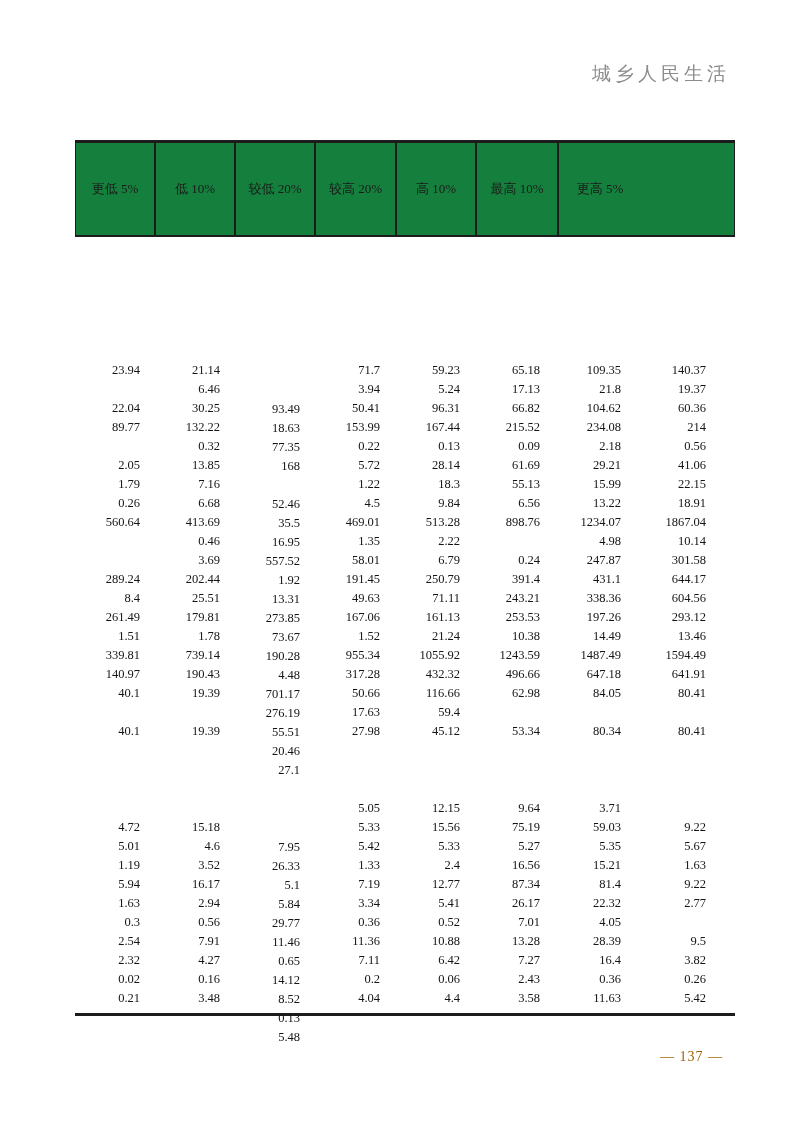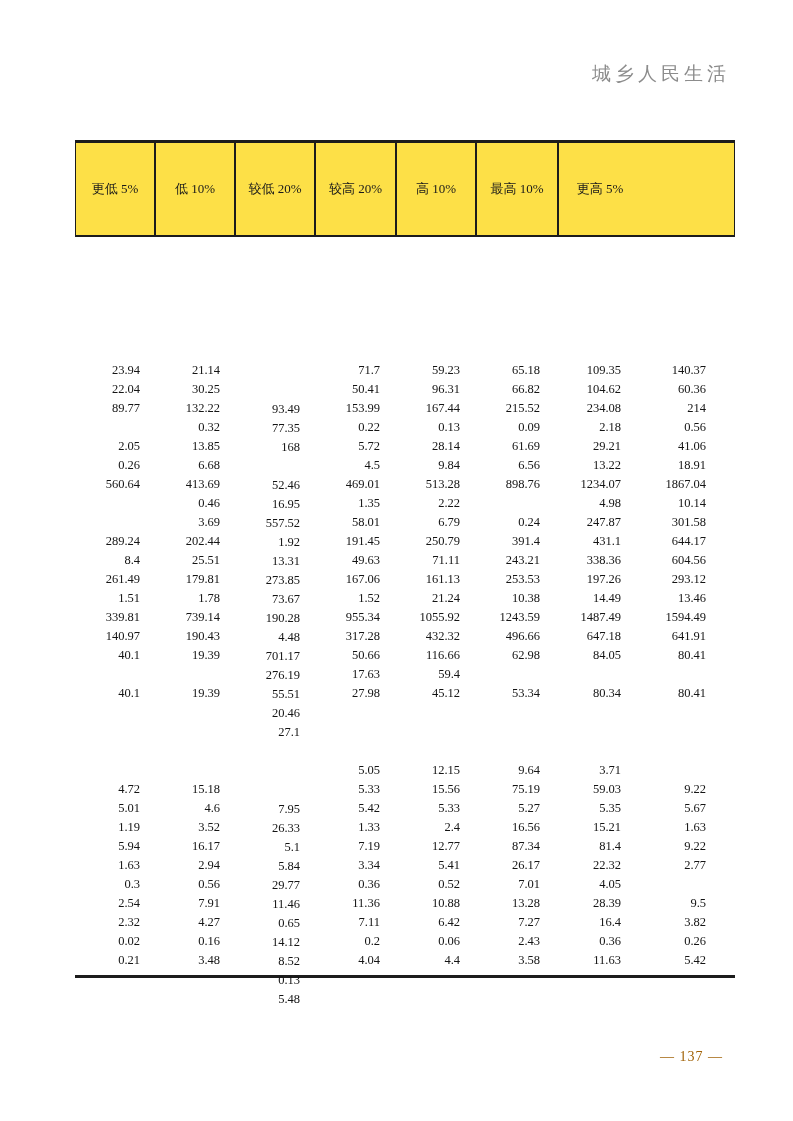--- a/index.html
+++ b/index.html
@@ -10,21 +10,21 @@
   }
   .running-head{
     position:absolute;top:61px;right:63px;
     font-size:19px;letter-spacing:4px;color:#8c8c8c;
   }
   .doc-table{
     position:absolute;left:75px;top:140px;width:660px;
   }
   .thead{
     display:flex;
-    background:#fde047;
+    background:#15803d;
     border-top:3px solid #1c1c1c;
     border-bottom:2px solid #1c1c1c;
     border-left:1.5px solid #1c1c1c;
     border-right:1.5px solid #1c1c1c;
     height:97px;
     box-sizing:border-box;
   }
   .thcell{
     display:flex;align-items:center;justify-content:center;
     font-size:13px;color:#1a1a1a;
@@ -88,20 +88,30 @@
         <div class="tcell">23.94</div>
         <div class="tcell">21.14</div>
         <div class="tcell">93.49</div>
         <div class="tcell">71.7</div>
         <div class="tcell">59.23</div>
         <div class="tcell">65.18</div>
         <div class="tcell">109.35</div>
         <div class="tcell">140.37</div>
       </div>
       <div class="trow">
+        <div class="tcell"></div>
+        <div class="tcell">6.46</div>
+        <div class="tcell">18.63</div>
+        <div class="tcell">3.94</div>
+        <div class="tcell">5.24</div>
+        <div class="tcell">17.13</div>
+        <div class="tcell">21.8</div>
+        <div class="tcell">19.37</div>
+      </div>
+      <div class="trow">
         <div class="tcell">22.04</div>
         <div class="tcell">30.25</div>
         <div class="tcell">77.35</div>
         <div class="tcell">50.41</div>
         <div class="tcell">96.31</div>
         <div class="tcell">66.82</div>
         <div class="tcell">104.62</div>
         <div class="tcell">60.36</div>
       </div>
       <div class="trow">
@@ -128,20 +138,30 @@
         <div class="tcell">2.05</div>
         <div class="tcell">13.85</div>
         <div class="tcell">52.46</div>
         <div class="tcell">5.72</div>
         <div class="tcell">28.14</div>
         <div class="tcell">61.69</div>
         <div class="tcell">29.21</div>
         <div class="tcell">41.06</div>
       </div>
       <div class="trow">
+        <div class="tcell">1.79</div>
+        <div class="tcell">7.16</div>
+        <div class="tcell">35.5</div>
+        <div class="tcell">1.22</div>
+        <div class="tcell">18.3</div>
+        <div class="tcell">55.13</div>
+        <div class="tcell">15.99</div>
+        <div class="tcell">22.15</div>
+      </div>
+      <div class="trow">
         <div class="tcell">0.26</div>
         <div class="tcell">6.68</div>
         <div class="tcell">16.95</div>
         <div class="tcell">4.5</div>
         <div class="tcell">9.84</div>
         <div class="tcell">6.56</div>
         <div class="tcell">13.22</div>
         <div class="tcell">18.91</div>
       </div>
       <div class="trow">

